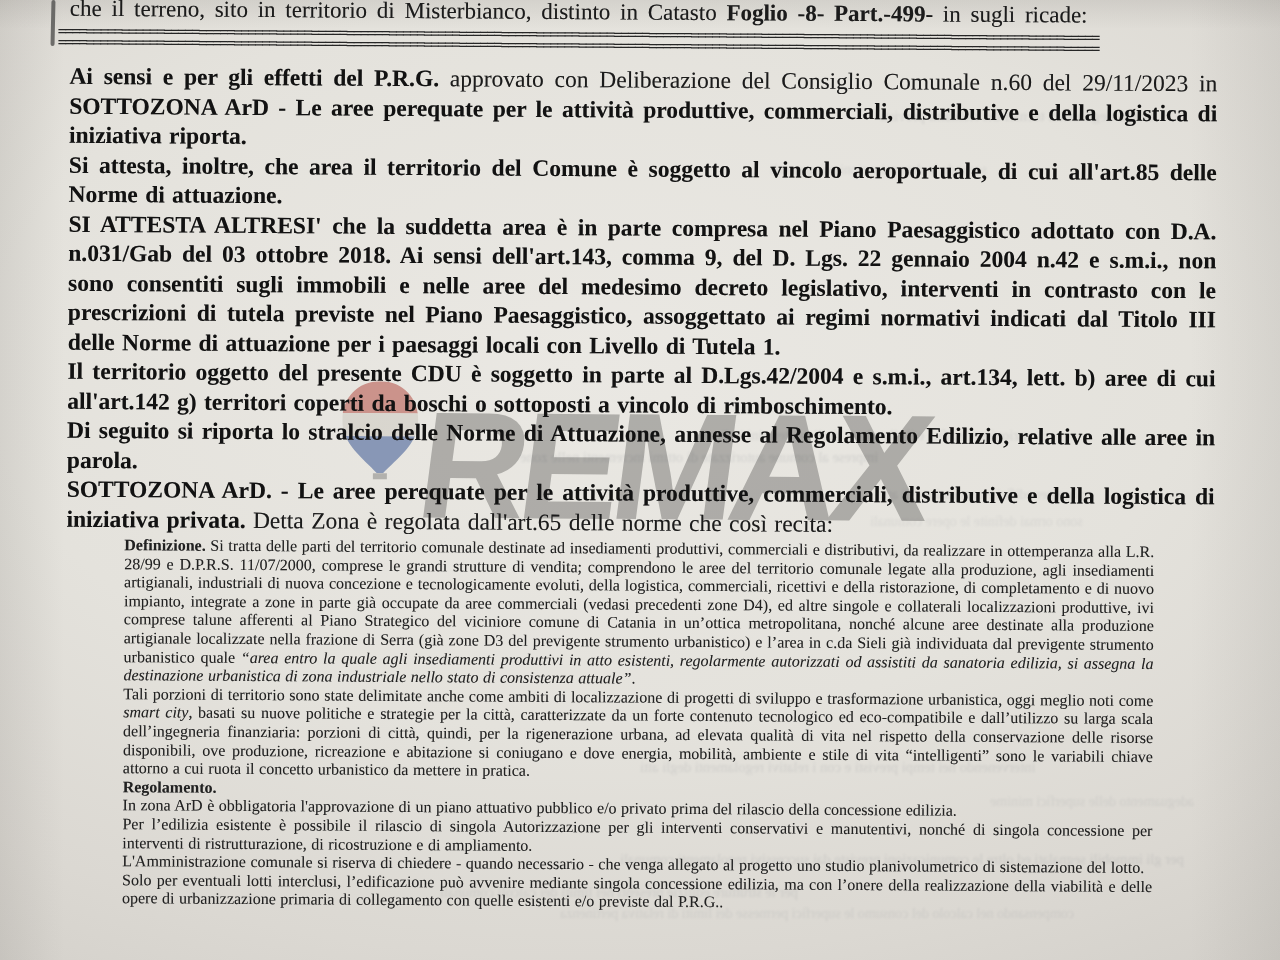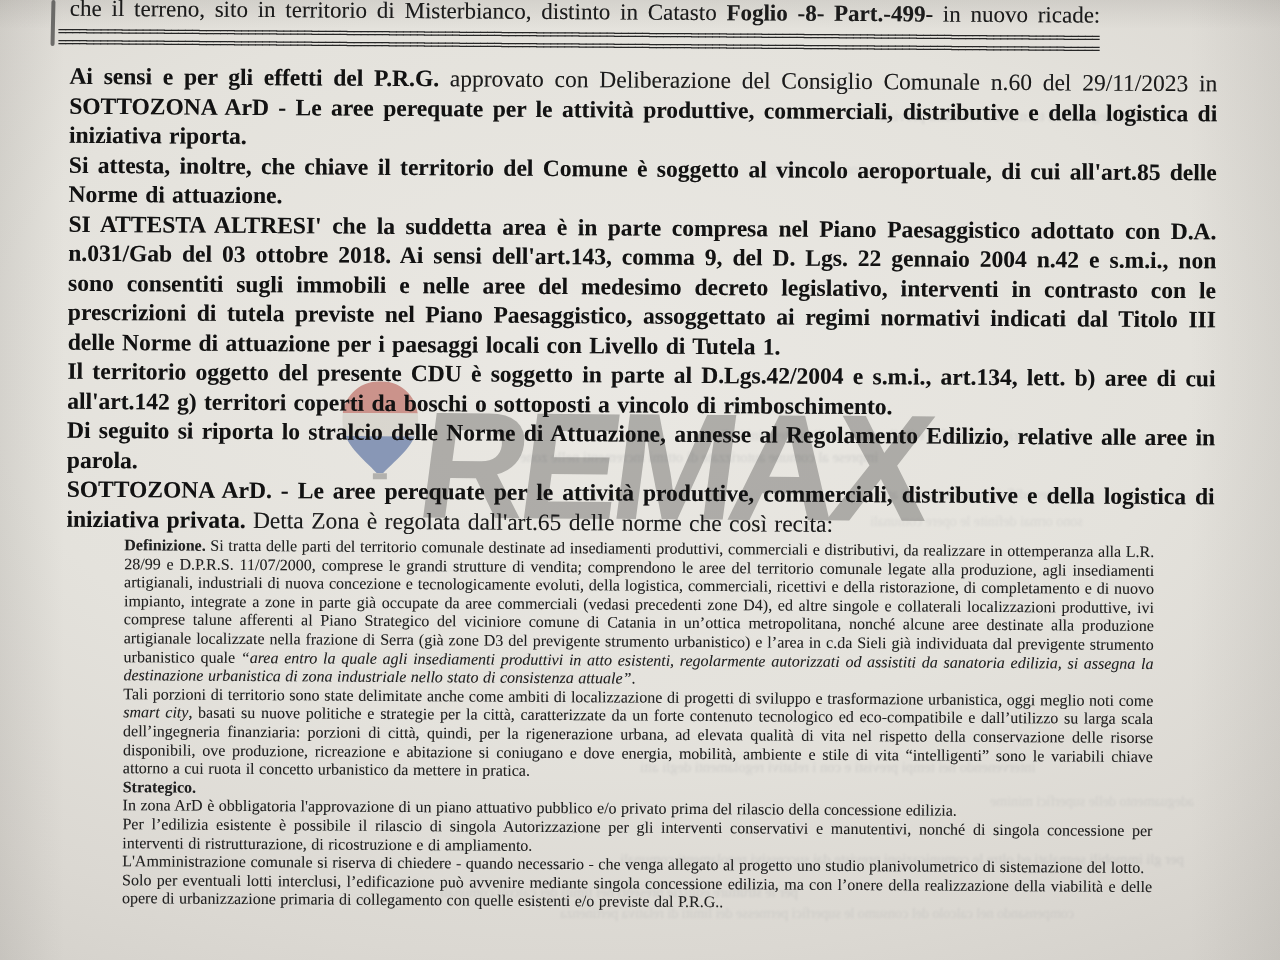--- a/index.html
+++ b/index.html
@@ -96,47 +96,47 @@
           <rect x="0" y="56" width="84" height="44" fill="#2b4f9e"></rect>
         </g>
         <rect x="35" y="93" width="14" height="6" fill="#8a8a8a"></rect>
       </svg>
     </span>
     <span class="wm-text">REMAX</span>
   </div>
 
   <div class="doc">
 
-    <div class="intro"><span>che il terreno, sito in territorio di Misterbianco, distinto in Catasto </span><b>Foglio -8- Part.-499-</b><span> in nuovo ricade:</span></div>
+    <div class="intro"><span>che il terreno, sito in territorio di Misterbianco, distinto in Catasto </span><b>Foglio -8- Part.-499-</b><span> in sugli ricade:</span></div>
 
     <div class="sep">
       <div>====================================================================================================================================================</div>
       <div>====================================================================================================================================================</div>
     </div>
 
     <div class="bodytext">
       <p class="lg"><b>Ai sensi e per gli effetti del P.R.G.</b><span> approvato con Deliberazione del Consiglio Comunale n.60 del 29/11/2023 in </span><b>SOTTOZONA ArD - Le aree perequate per le attività produttive, commerciali, distributive e della logistica di iniziativa riporta.</b></p>
 
-      <p class="lg"><b>Si attesta, inoltre, che chiave il territorio del Comune è soggetto al vincolo aeroportuale, di cui all'art.85 delle Norme di attuazione.</b></p>
+      <p class="lg"><b>Si attesta, inoltre, che area il territorio del Comune è soggetto al vincolo aeroportuale, di cui all'art.85 delle Norme di attuazione.</b></p>
 
       <p class="lg"><b>SI ATTESTA ALTRESI' che la suddetta area è in parte compresa nel Piano Paesaggistico adottato con D.A. n.031/Gab del 03 ottobre 2018. Ai sensi dell'art.143, comma 9, del D. Lgs. 22 gennaio 2004 n.42 e s.m.i., non sono consentiti sugli immobili e nelle aree del medesimo decreto legislativo, interventi in contrasto con le prescrizioni di tutela previste nel Piano Paesaggistico, assoggettato ai regimi normativi indicati dal Titolo III delle Norme di attuazione per i paesaggi locali con Livello di Tutela 1.</b></p>
 
       <p class="lg"><b>Il territorio oggetto del presente CDU è soggetto in parte al D.Lgs.42/2004 e s.m.i., art.134, lett. b) aree di cui all'art.142 g) territori coperti da boschi o sottoposti a vincolo di rimboschimento.</b></p>
 
       <p class="lg"><b>Di seguito si riporta lo stralcio delle Norme di Attuazione, annesse al Regolamento Edilizio, relative alle aree in parola.</b></p>
 
       <p class="lg"><b>SOTTOZONA ArD. - Le aree perequate per le attività produttive, commerciali, distributive e della logistica di iniziativa privata.</b><span> Detta Zona è regolata dall'art.65 delle norme che così recita:</span></p>
     </div>
 
     <div class="norms">
       <p><b>Definizione.</b><span> Si tratta delle parti del territorio comunale destinate ad insediamenti produttivi, commerciali e distributivi, da realizzare in ottemperanza alla L.R. 28/99 e D.P.R.S. 11/07/2000, comprese le grandi strutture di vendita; comprendono le aree del territorio comunale legate alla produzione, agli insediamenti artigianali, industriali di nuova concezione e tecnologicamente evoluti, della logistica, commerciali, ricettivi e della ristorazione, di completamento e di nuovo impianto, integrate a zone in parte già occupate da aree commerciali (vedasi precedenti zone D4), ed altre singole e collaterali localizzazioni produttive, ivi comprese talune afferenti al Piano Strategico del viciniore comune di Catania in un’ottica metropolitana, nonché alcune aree destinate alla produzione artigianale localizzate nella frazione di Serra (già zone D3 del previgente strumento urbanistico) e l’area in c.da Sieli già individuata dal previgente strumento urbanistico quale </span><i>“area entro la quale agli insediamenti produttivi in atto esistenti, regolarmente autorizzati od assistiti da sanatoria edilizia, si assegna la destinazione urbanistica di zona industriale nello stato di consistenza attuale”</i><span>.</span></p>
 
       <p><span>Tali porzioni di territorio sono state delimitate anche come ambiti di localizzazione di progetti di sviluppo e trasformazione urbanistica, oggi meglio noti come </span><i>smart city</i><span>, basati su nuove politiche e strategie per la città, caratterizzate da un forte contenuto tecnologico ed eco-compatibile e dall’utilizzo su larga scala dell’ingegneria finanziaria: porzioni di città, quindi, per la rigenerazione urbana, ad elevata qualità di vita nel rispetto della conservazione delle risorse disponibili, ove produzione, ricreazione e abitazione si coniugano e dove energia, mobilità, ambiente e stile di vita “intelligenti” sono le variabili chiave attorno a cui ruota il concetto urbanistico da mettere in pratica.</span></p>
 
-      <p><b>Strategico.</b></p>
+      <p><b>Regolamento.</b></p>
 
       <p>In zona ArD è obbligatoria l'approvazione di un piano attuativo pubblico e/o privato prima del rilascio della concessione edilizia.</p>
       <p>Per l’edilizia esistente è possibile il rilascio di singola Autorizzazione per gli interventi conservativi e manutentivi, nonché di singola concessione per interventi di ristrutturazione, di ricostruzione e di ampliamento.</p>
       <p>L'Amministrazione comunale si riserva di chiedere - quando necessario - che venga allegato al progetto uno studio planivolumetrico di sistemazione del lotto.</p>
       <p>Solo per eventuali lotti interclusi, l’edificazione può avvenire mediante singola concessione edilizia, ma con l’onere della realizzazione della viabilità e delle opere di urbanizzazione primaria di collegamento con quelle esistenti e/o previste dal P.R.G..</p>
     </div>
 
   </div>
 </div>
 

